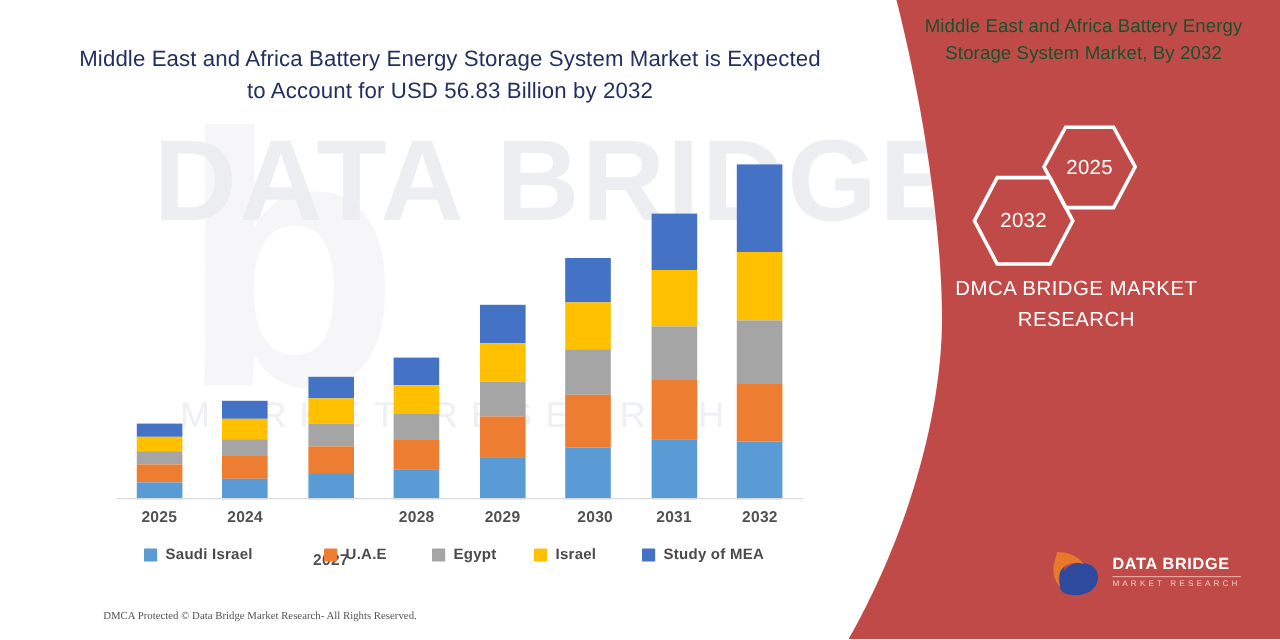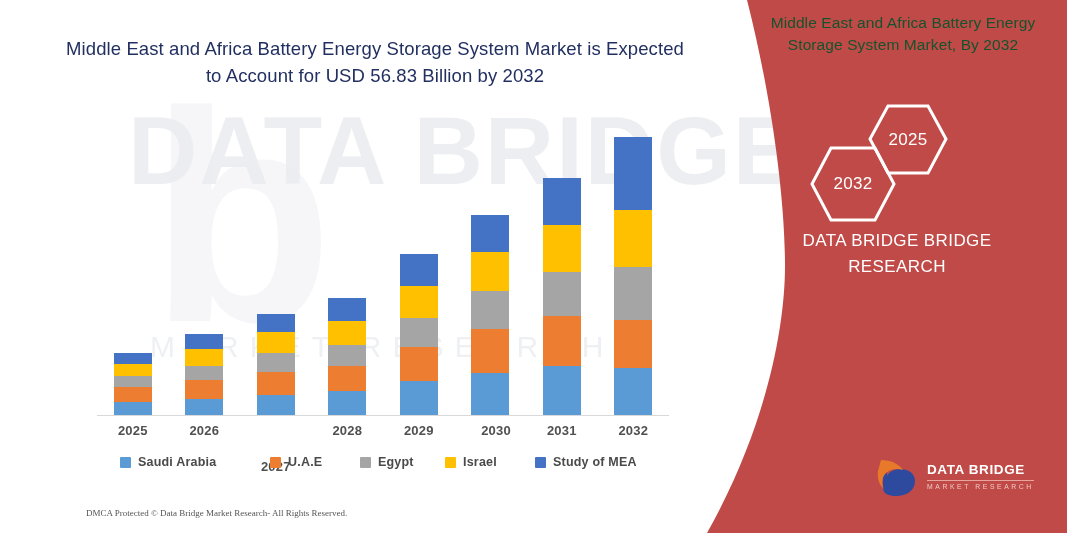--- a/index.html
+++ b/index.html
@@ -227,33 +227,33 @@
           <div class="seg" style="height: 73px; background-color: rgb(68, 114, 196);"></div>
           <div class="seg" style="height: 57px; background-color: rgb(255, 192, 0);"></div>
           <div class="seg" style="height: 53px; background-color: rgb(165, 165, 165);"></div>
           <div class="seg" style="height: 48px; background-color: rgb(237, 125, 49);"></div>
           <div class="seg" style="height: 48px; background-color: rgb(91, 155, 213);"></div>
         </div>
       </div>
     <div id="axis-line"></div>
     <div id="x-axis">
         <div class="x-tick" style="left: -0.25px;">2025</div>
-        <div class="x-tick" style="left: 71.25px;">2026</div>
+        <div class="x-tick" style="left: 71.25px;">2024</div>
         <div class="x-tick" style="left: 142.75px; margin-top: 36px;">2027</div>
         <div class="x-tick" style="left: 214.25px;">2028</div>
         <div class="x-tick" style="left: 285.75px;">2029</div>
         <div class="x-tick" style="left: 363px;">2030</div>
         <div class="x-tick" style="left: 428.75px;">2031</div>
         <div class="x-tick" style="left: 500.25px;">2032</div>
       </div>
 
     <div id="legend">
         <div class="legend-item" style="left: 0px;">
           <span class="legend-swatch" style="background-color: rgb(91, 155, 213);"></span>
-          <span class="legend-label">Saudi Arabia</span>
+          <span class="legend-label">Saudi Israel</span>
         </div>
         <div class="legend-item" style="left: 150px;">
           <span class="legend-swatch" style="background-color: rgb(237, 125, 49);"></span>
           <span class="legend-label">U.A.E</span>
         </div>
         <div class="legend-item" style="left: 240px;">
           <span class="legend-swatch" style="background-color: rgb(165, 165, 165);"></span>
           <span class="legend-label">Egypt</span>
         </div>
         <div class="legend-item" style="left: 325px;">
@@ -285,21 +285,21 @@
       <span class="hex-label">2032</span>
     </div>
 
     <div class="hexagon" id="hex-2025">
       <svg viewBox="0 0 82 73">
         <polygon points="21,3 61,3 79,36 61,70 21,70 3,36" fill="none" stroke="#ffffff" stroke-width="3"></polygon>
       </svg>
       <span class="hex-label">2025</span>
     </div>
 
-    <div id="brand-name">DATA BRIDGE BRIDGE RESEARCH</div>
+    <div id="brand-name">DMCA BRIDGE MARKET RESEARCH</div>
 
     <div id="logo">
       <svg id="logo-mark" viewBox="0 0 44 40">
         <path d="M6 4 L6 30 C6 36 12 38 19 38 C30 38 38 32 38 23 C38 15 31 11 23 11 C17 11 12 14 10 18 L10 4 Z" fill="#2E4A9E"></path>
         <path d="M4 2 C14 2 22 6 26 12 C20 10 13 11 9 15 C5 19 4 26 7 31 C2 27 0 20 1 13 Z" fill="#E8792B"></path>
       </svg>
       <div id="logo-words">
         <div id="logo-title">DATA BRIDGE</div>
         <div id="logo-rule"></div>
         <div id="logo-sub">MARKET RESEARCH</div>

